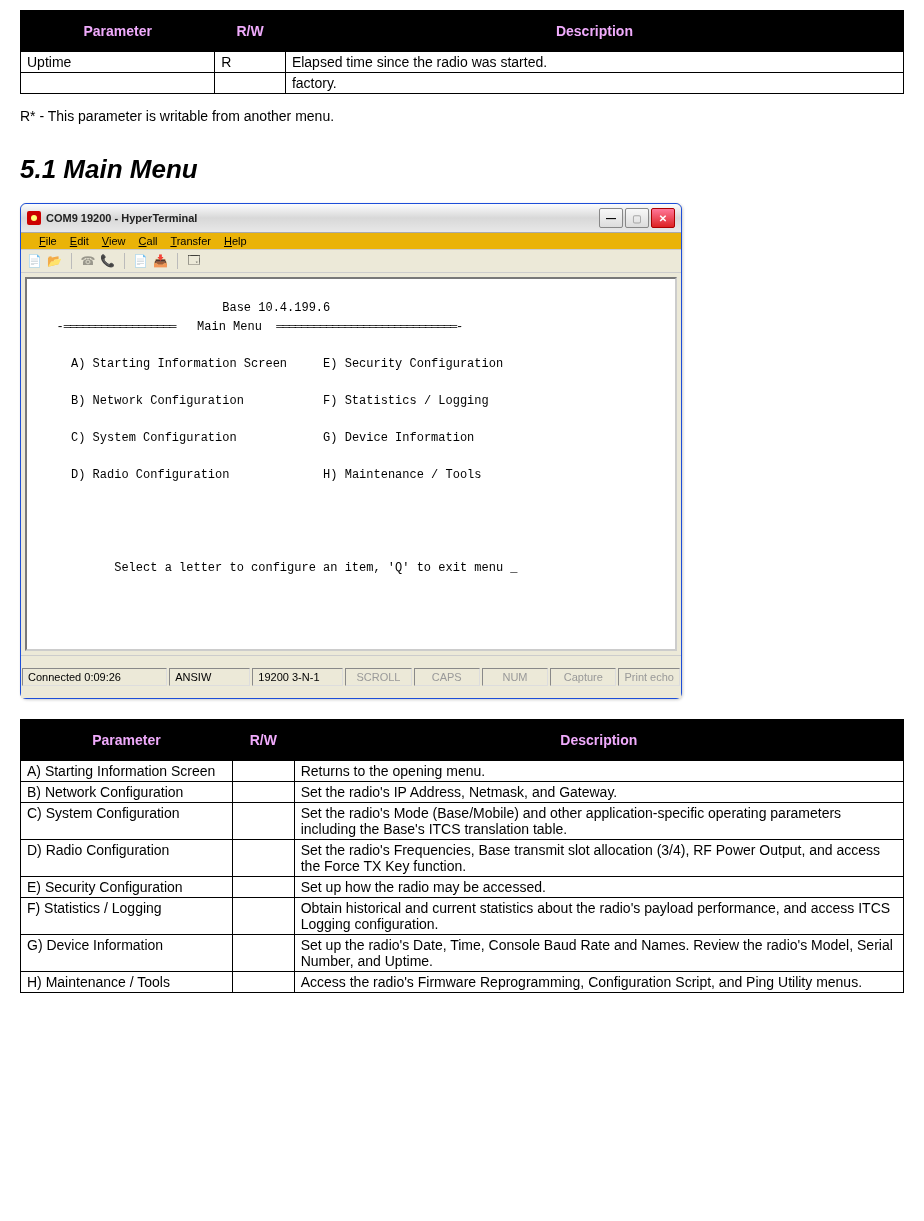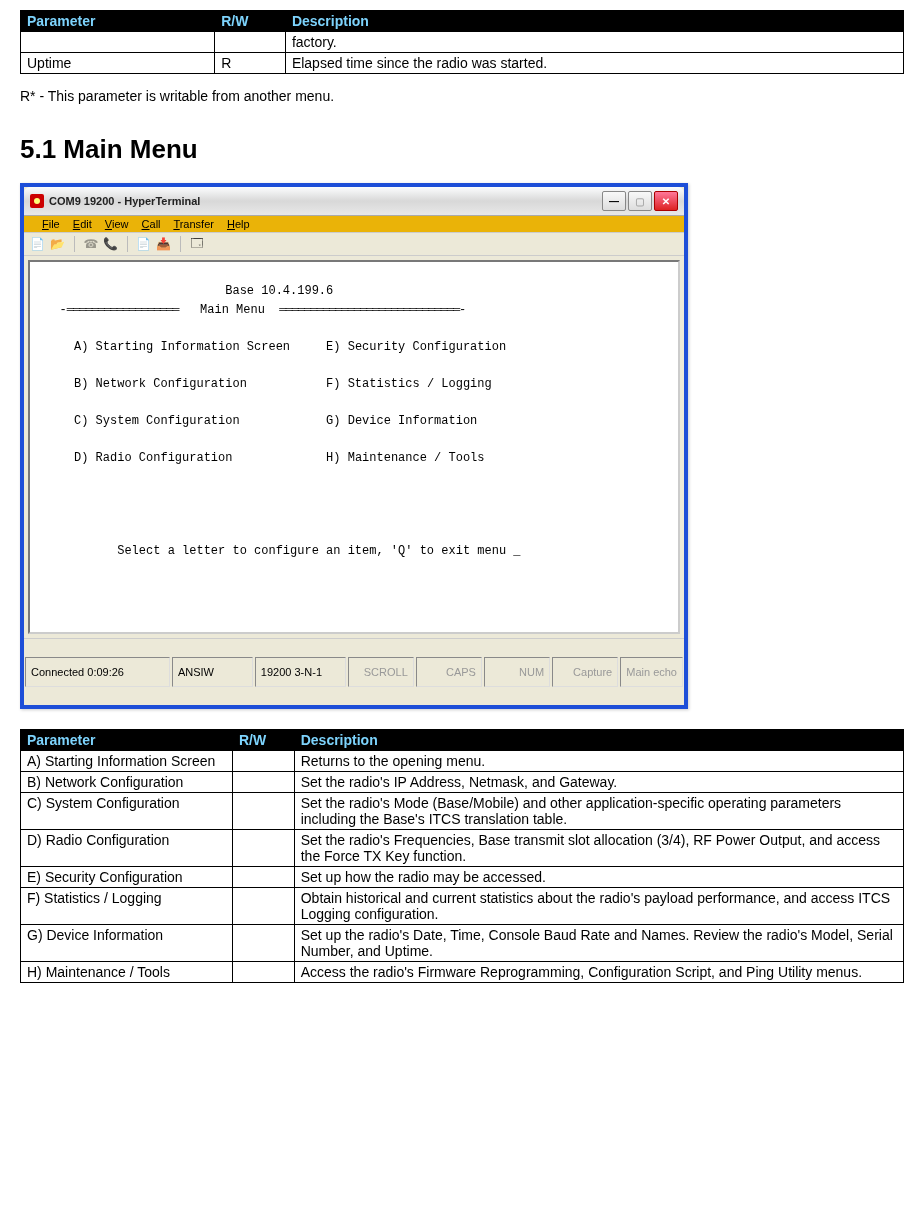--- a/index.html
+++ b/index.html
@@ -11,47 +11,48 @@
     color: #000;
     background: #fff;
   }
   table.param {
     width: 100%;
     border-collapse: collapse;
     margin-bottom: 14px;
   }
   table.param th {
     background: #000;
-    color: #7dd3fc;
+    color: #f0abfc;
     font-weight: bold;
-    text-align: left;
-    padding: 2px 6px;
+    text-align: center;
+    padding: 12px 6px;
     border: 1px solid #000;
     font-size: 14px;
   }
   table.param td {
     border: 1px solid #000;
     padding: 2px 6px;
     vertical-align: top;
     font-size: 14px;
   }
   .col-param { width: 22%; }
   .col-rw { width: 8%; }
   .note { margin-bottom: 22px; font-size: 14px; }
   h2.section {
     font-family: Arial, sans-serif;
     font-size: 26px;
     font-weight: bold;
+    font-style: italic;
     margin: 30px 0 18px 0;
   }
   
   .win {
     width: 660px;
-    border: 4px solid #1d4ed8;
-    border-radius: 0;
+    border: 1px solid #1d4ed8;
+    border-radius: 6px;
     box-shadow: 1px 1px 3px rgba(0,0,0,0.2);
     font-family: Tahoma, Arial, sans-serif;
     font-size: 11px;
     background: #ece9d8;
     margin-bottom: 20px;
   }
   .titlebar {
     background: linear-gradient(to bottom, #fcfdfe 0%, #d8d8d8 50%, #e8e8e8 100%);
     border-bottom: 1px solid #aaa;
     padding: 4px 6px;
@@ -122,49 +123,49 @@
     white-space: pre;
   }
   .statusbar {
     display: flex;
     font-size: 11px;
     border-top: 1px solid #ccc;
     background: #ece9d8;
   }
   .sb-cell {
     border: 1px inset #ddd;
-    padding: 8px 5px;
-    margin: 18px 1px;
+    padding: 2px 5px;
+    margin: 12px 1px;
     white-space: nowrap;
   }
-  .sb-cell.dim { color: #999; text-align: right; }
+  .sb-cell.dim { color: #999; }
   .sb-conn { width: 135px; }
   .sb-enc  { width: 70px; }
   .sb-set  { width: 80px; }
   .sb-flag { width: 55px; text-align:center;}
 </style>
 </head>
 <body>
 
 <table class="param">
   <tbody>
       <tr>
     <th class="col-param">Parameter</th>
     <th class="col-rw">R/W</th>
     <th>Description</th>
   </tr>
   <tr>
+    <td>Uptime</td>
+    <td>R</td>
+    <td>Elapsed time since the radio was started.</td>
+  </tr>
+  <tr>
     <td></td>
     <td></td>
     <td>factory.</td>
-  </tr>
-  <tr>
-    <td>Uptime</td>
-    <td>R</td>
-    <td>Elapsed time since the radio was started.</td>
   </tr>
 </tbody>
   </table>
 
 <div class="note">R* - This parameter is writable from another menu.</div>
 
 <h2 class="section">5.1 Main Menu</h2>
 
 <div class="win">
   <div class="titlebar">
@@ -212,21 +213,21 @@
 
            <span>Select a letter to configure an item, 'Q' to exit menu</span> _</div>
   <div class="statusbar">
     <span class="sb-cell sb-conn">Connected 0:09:26</span>
     <span class="sb-cell sb-enc">ANSIW</span>
     <span class="sb-cell sb-set">19200 3-N-1</span>
     <span class="sb-cell sb-flag dim">SCROLL</span>
     <span class="sb-cell sb-flag dim">CAPS</span>
     <span class="sb-cell sb-flag dim">NUM</span>
     <span class="sb-cell sb-flag dim">Capture</span>
-    <span class="sb-cell dim" style="flex:1">Main echo</span>
+    <span class="sb-cell dim" style="flex:1">Print echo</span>
   </div>
 </div>
 
 <table class="param">
   <tbody>
       <tr>
     <th style="width:24%">Parameter</th>
     <th style="width:7%">R/W</th>
     <th>Description</th>
   </tr>

